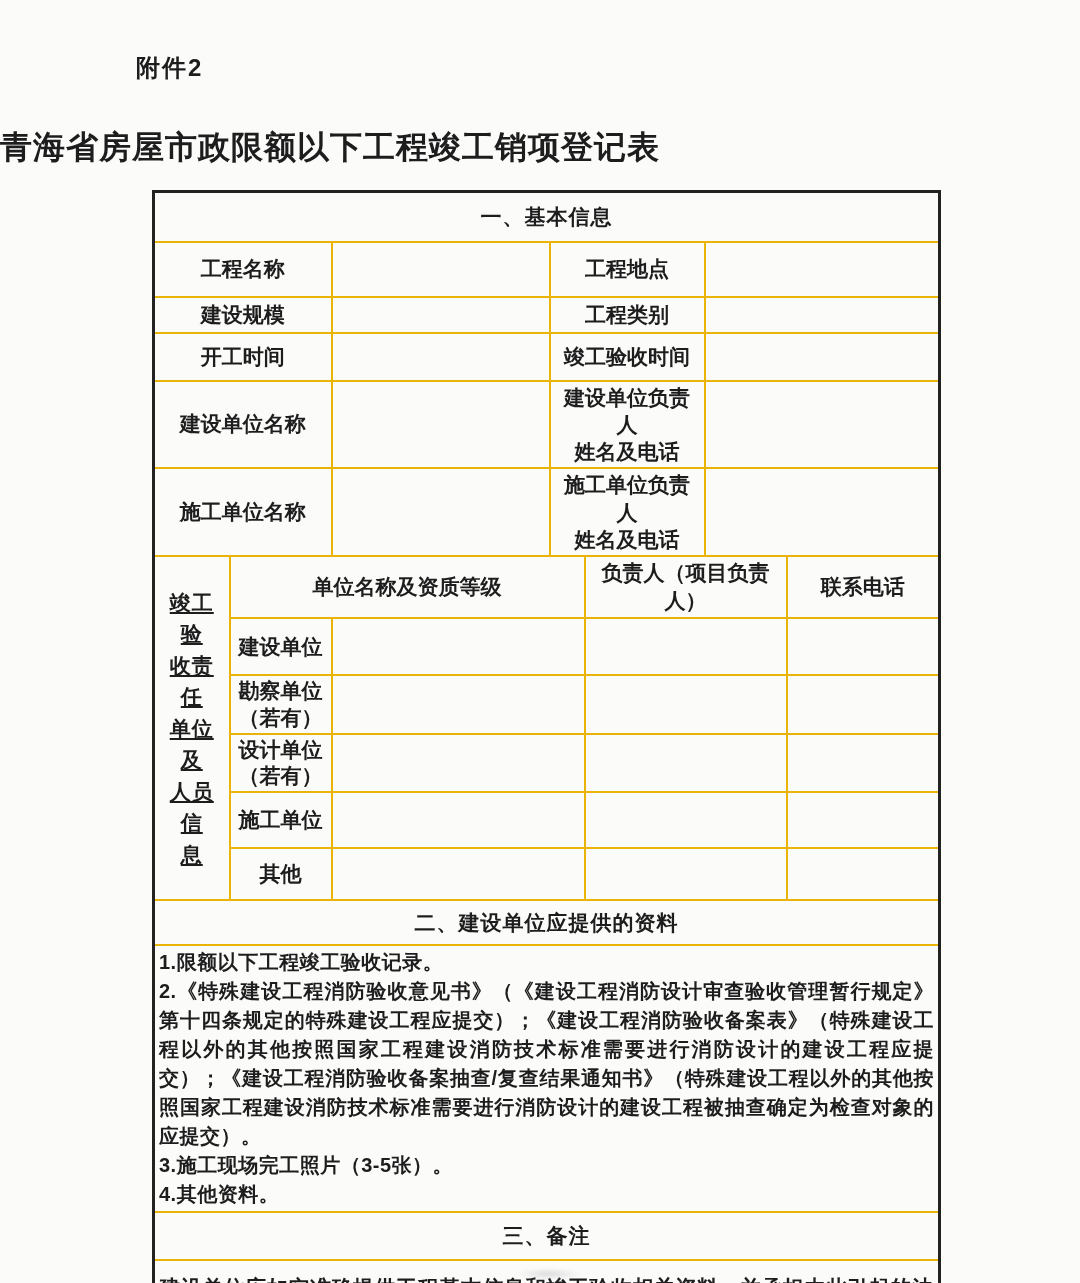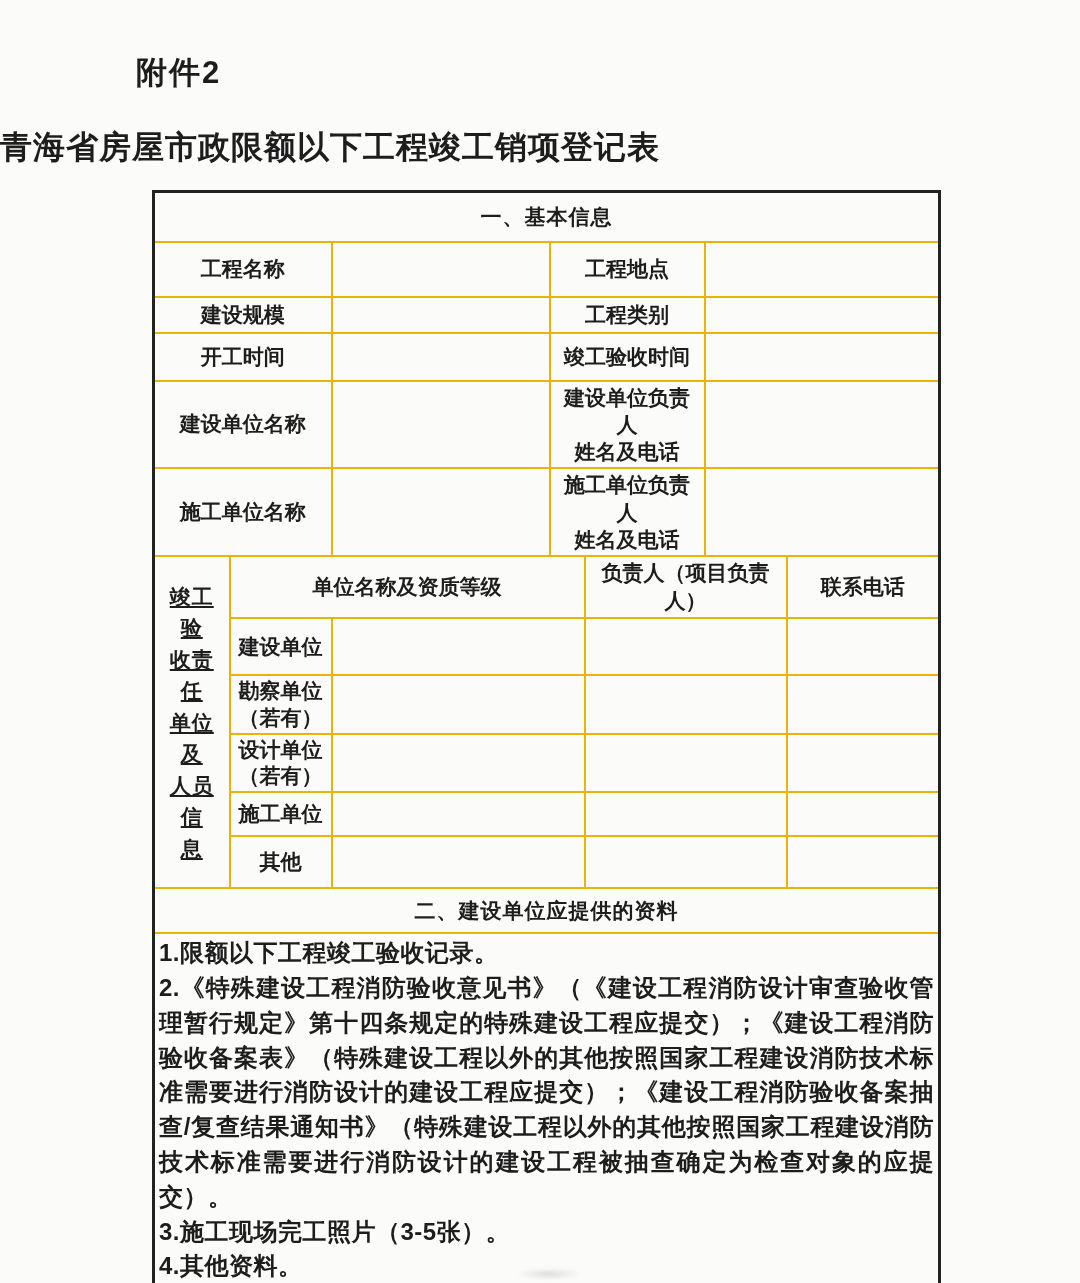--- a/index.html
+++ b/index.html
@@ -8,21 +8,21 @@
     background:#fbfbfa;
     font-family:"Liberation Sans", sans-serif;
     color:#1d1d1d;
     position:relative;
     overflow:hidden;
   }
   .page{position:absolute;inset:0;}
 
   .attachment{
     position:absolute;left:136px;top:52px;
-    font-size:31px;font-weight:700;letter-spacing:2px;
+    font-size:24px;font-weight:700;letter-spacing:2px;
   }
   .doc-title{
     position:absolute;left:0;top:126px;width:1080px;
     text-align:left;
     font-size:32px;font-weight:700;letter-spacing:1px;
   }
 
   .form-wrap{
     position:absolute;left:152px;top:190px;width:786px;
   }
@@ -56,21 +56,21 @@
     padding:0;
     text-decoration:underline;
   }
   td.rowlabel{white-space:pre-line;line-height:1.25;font-size:21px;}
   td.body-cell{
     vertical-align:top;
     text-align:left;
     padding:8px 10px 6px 10px;
   }
   .body-item{
-    font-size:24px;
+    font-size:20px;
     font-weight:700;
     line-height:1.45;
     text-align:justify;
     letter-spacing:0.5px;
   }
   td.note-cell{
     text-align:left;
     padding-left:13px;
     font-size:21px;
     letter-spacing:0.5px;
@@ -162,21 +162,21 @@
         <td colspan="2"></td>
         <td></td>
       </tr>
       <tr style="height:54px">
         <td class="rowlabel">设计单位
 （若有）</td>
         <td colspan="2"></td>
         <td colspan="2"></td>
         <td></td>
       </tr>
-      <tr style="height:44px">
+      <tr style="height:56px">
         <td class="rowlabel">施工单位</td>
         <td colspan="2"></td>
         <td colspan="2"></td>
         <td></td>
       </tr>
       <tr style="height:52px">
         <td class="rowlabel">其他</td>
         <td colspan="2"></td>
         <td colspan="2"></td>
         <td></td>

